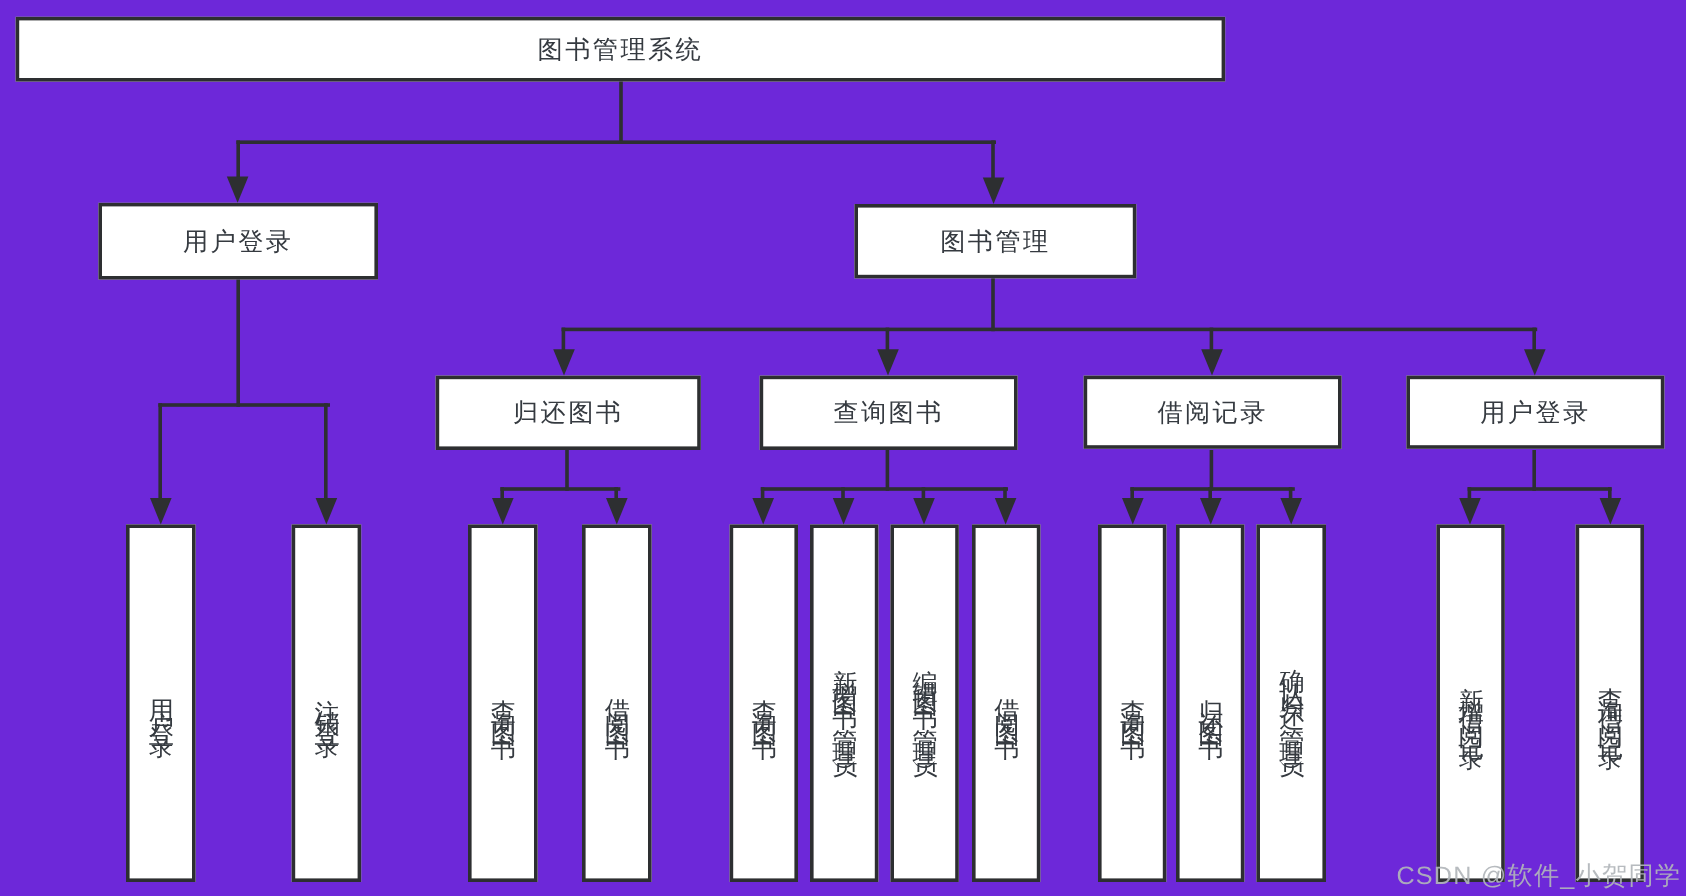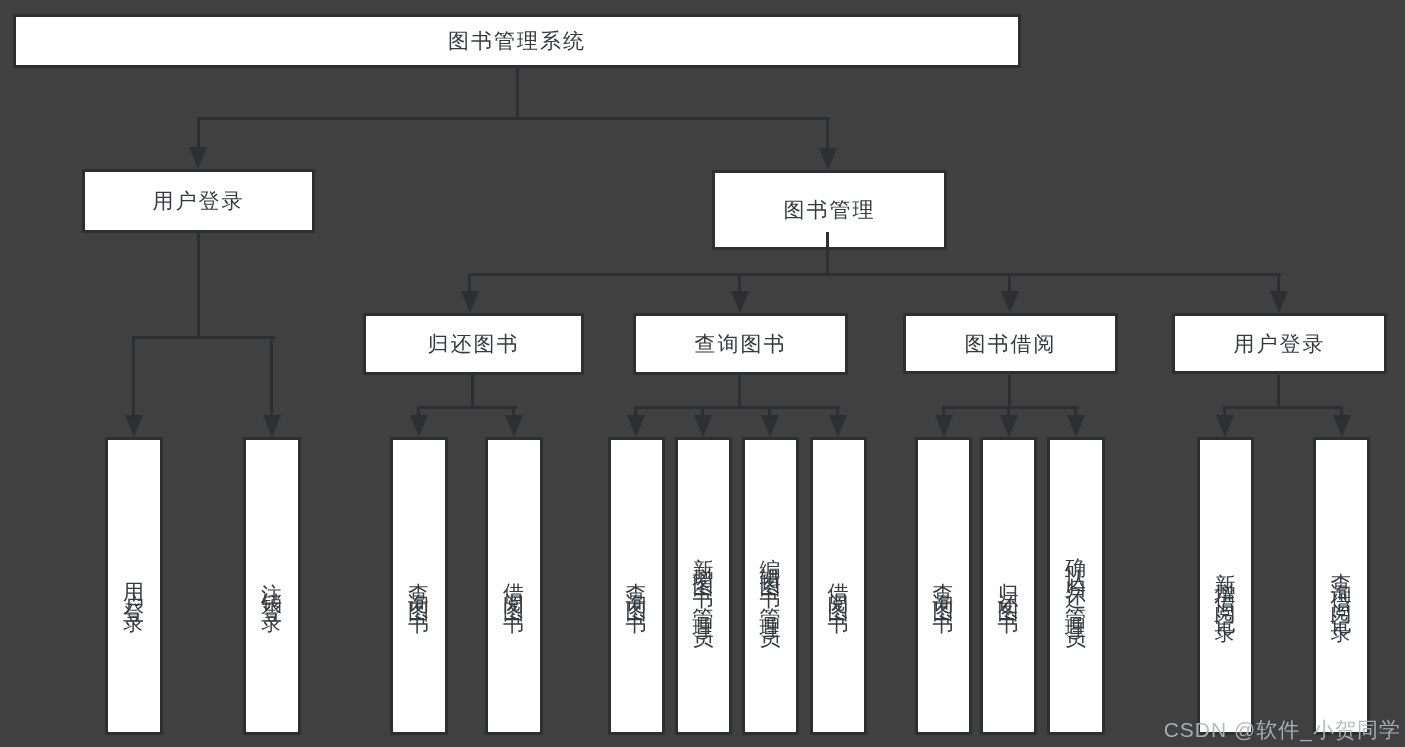--- a/index.html
+++ b/index.html
@@ -1,17 +1,17 @@
 <!DOCTYPE html>
 <html><head>
 <meta charset="utf-8">
 <style>
   html,body { margin:0; padding:0; background:#ffffff; }
   .canvas {
-    position:relative; width:1405px; height:747px; background:#404040;
+    position:relative; width:1405px; height:747px; background:#6d28d9;
     font-family:"Liberation Sans","DejaVu Sans",sans-serif; overflow:hidden;
   }
   .node {
     position:absolute; box-sizing:border-box;
     border:3px solid #2d2f31; background:#ffffff; color:#353a40;
     display:flex; align-items:center; justify-content:center;
   }
   .node.h { font-size:21px; letter-spacing:2px; white-space:nowrap; }
   .node.v {
     writing-mode:vertical-rl; text-orientation:mixed;
@@ -28,24 +28,24 @@
     font-size:21px; color:rgba(177,181,186,0.92); letter-spacing:1px;
   }
 </style>
 </head>
 <body>
 
 <div class="canvas">
   <div id="nodes-layer">
       <div class="node h" style="left: 13px; top: 14px; width: 1008px; height: 54px;">图书管理系统</div>
       <div class="node h" style="left: 82px; top: 169px; width: 233px; height: 64px;">用户登录</div>
-      <div class="node h" style="left: 712px; top: 170px; width: 235px; height: 80px;">图书管理</div>
+      <div class="node h" style="left: 712px; top: 170px; width: 235px; height: 62px;">图书管理</div>
       <div class="node h" style="left: 363px; top: 313px; width: 221px; height: 62px;">归还图书</div>
       <div class="node h" style="left: 633px; top: 313px; width: 215px; height: 62px;">查询图书</div>
-      <div class="node h" style="left: 903px; top: 313px; width: 215px; height: 61px;">图书借阅</div>
+      <div class="node h" style="left: 903px; top: 313px; width: 215px; height: 61px;">借阅记录</div>
       <div class="node h" style="left: 1172px; top: 313px; width: 215px; height: 61px;">用户登录</div>
       <div class="node v" style="left: 105px; top: 437px; width: 58px; height: 298px;">用户登录</div>
       <div class="node v" style="left: 243px; top: 437px; width: 58px; height: 298px;">注销登录</div>
       <div class="node v" style="left: 390px; top: 437px; width: 58px; height: 298px;">查询图书</div>
       <div class="node v" style="left: 485px; top: 437px; width: 58px; height: 298px;">借阅图书</div>
       <div class="node v" style="left: 608px; top: 437px; width: 57px; height: 298px;">查询图书</div>
       <div class="node v" style="left: 675px; top: 437px; width: 57px; height: 298px;">新增图书（管理员）</div>
       <div class="node v" style="left: 742px; top: 437px; width: 57px; height: 298px;">编辑图书（管理员）</div>
       <div class="node v" style="left: 810px; top: 437px; width: 57px; height: 298px;">借阅图书</div>
       <div class="node v" style="left: 915px; top: 437px; width: 57px; height: 298px;">查询图书</div>

